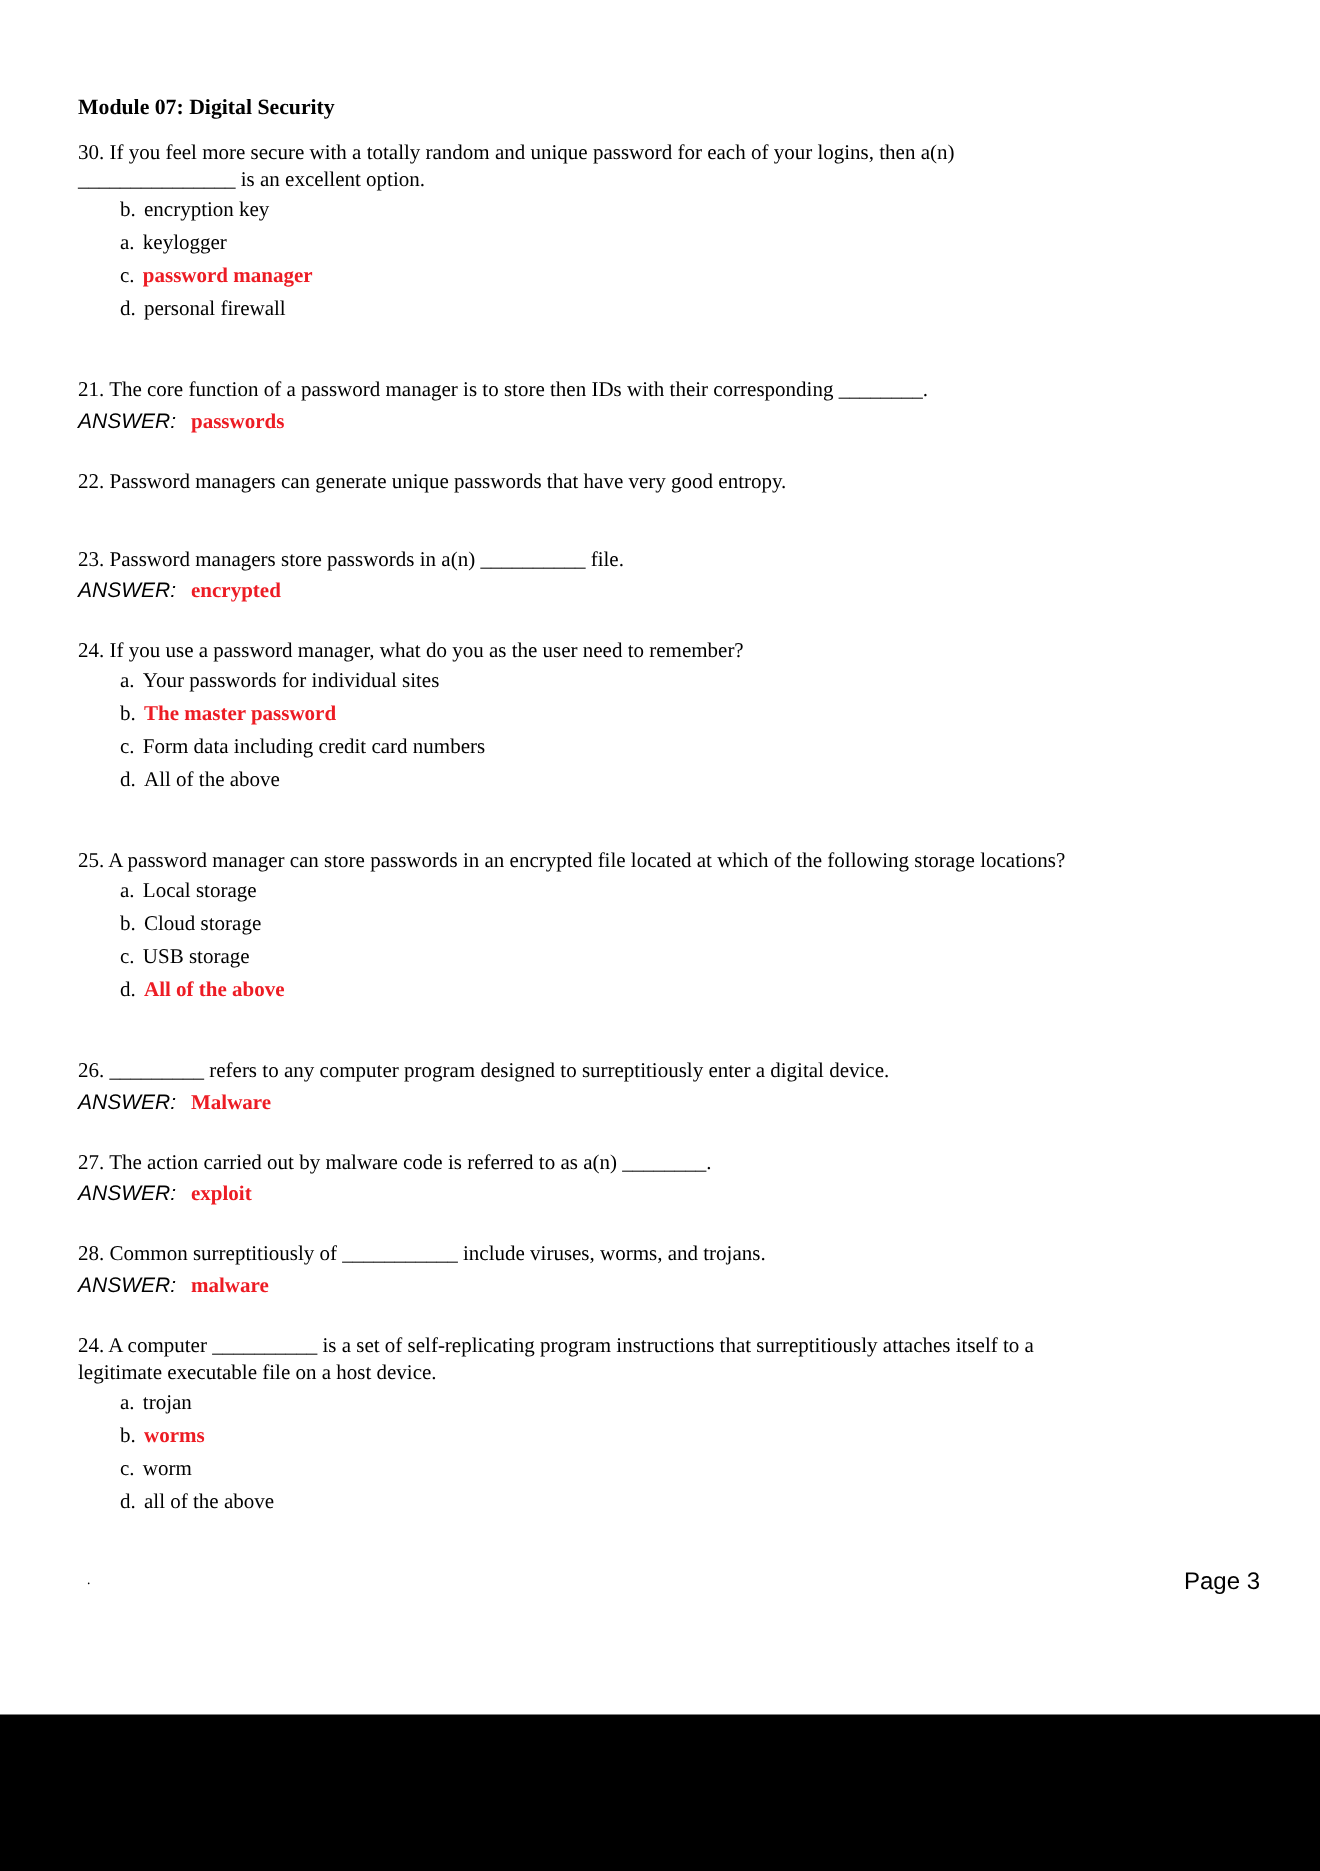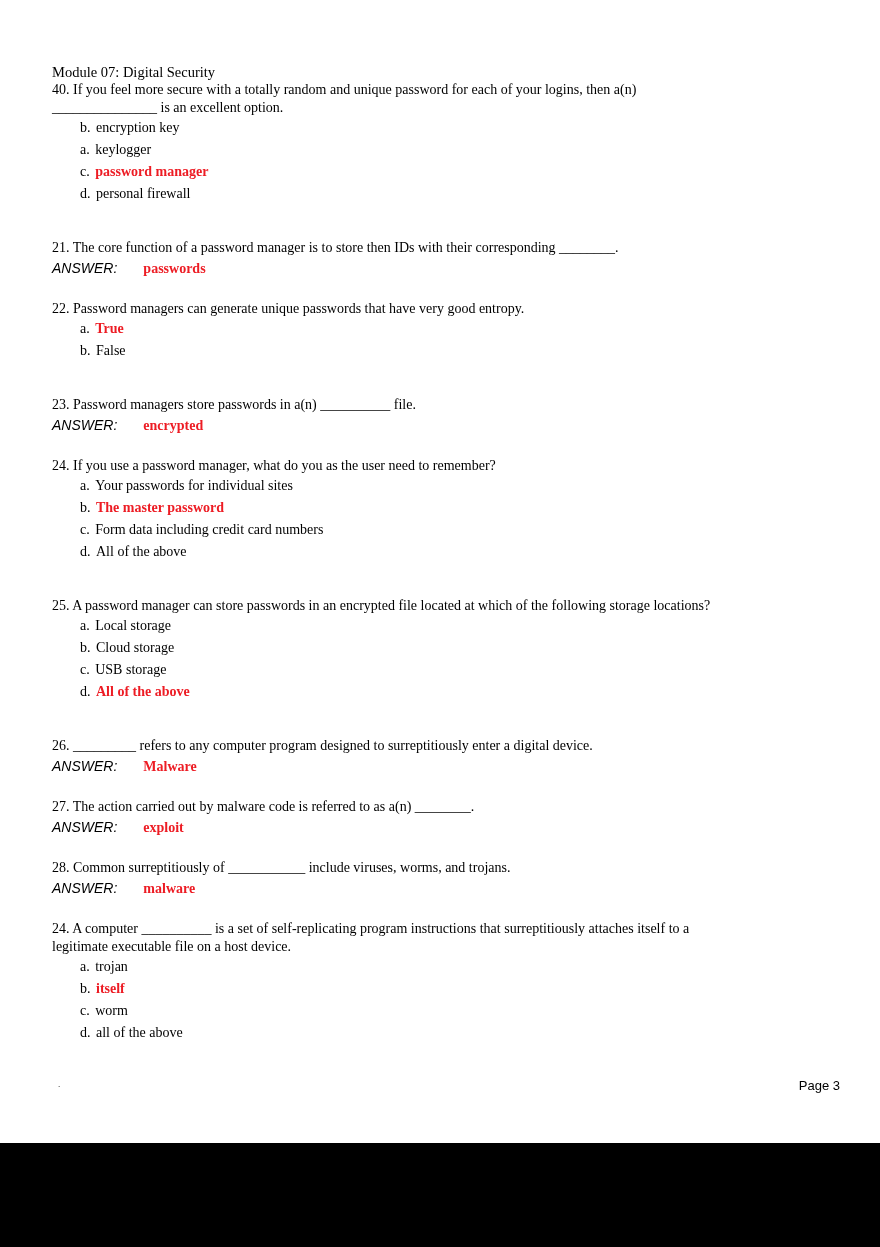--- a/index.html
+++ b/index.html
@@ -13,22 +13,23 @@
   }
   .sheet {
     position: relative;
     width: 880px; height: 1247px;
     background: #ffffff;
     padding: 63px 40px 0 52px;
     overflow: hidden;
   }
   .doc-title {
     font-size: 14.5px;
-    font-weight: normal;
+    font-weight: bold;
     line-height: 18px;
+    margin-bottom: 13px;
     font-family: "Liberation Serif", "DejaVu Serif", serif;
   }
   .question { }
   .q-text {
     font-size: 14px;
     line-height: 18px;
     white-space: pre-wrap;
   }
   .question.mcq { margin-bottom: 34px; }
   .question.fill { margin-bottom: 22px; }
@@ -53,73 +54,69 @@
     font-style: italic;
     font-size: 14px;
     color: #000000;
     margin-top: 46px;
   }
   .answer-value {
     font-family: "Liberation Serif", "DejaVu Serif", serif;
     font-size: 14px;
     font-weight: bold;
     color: var(--answer-red);
-    margin-left: 26px;
+    margin-left: 10px;
   }
   .footer-row {
     display: flex;
     justify-content: space-between;
     align-items: flex-start;
     margin-top: 6px;
   }
   .footer-dot {
     font-size: 9px;
     line-height: 12px;
     padding-left: 6px;
   }
   .page-number {
     font-family: "Liberation Sans", "DejaVu Sans", sans-serif;
-    font-size: 13px;
+    font-size: 16px;
     line-height: 16px;
   }
   .bottom-band {
     position: absolute;
     left: 0; right: 0; bottom: 0;
     height: 104px;
     background: #000000;
   }
 </style>
 </head>
 <body>
 
 <div class="sheet">
   <h1 class="doc-title">Module 07: Digital Security</h1>
 
   <div class="questions">
       <section class="question mcq">
-    <p class="q-text"><span class="q-num">40.</span> <span class="q-body">If you feel more secure with a totally random and unique password for each of your logins, then a(n)
+    <p class="q-text"><span class="q-num">30.</span> <span class="q-body">If you feel more secure with a totally random and unique password for each of your logins, then a(n)
 _______________ is an excellent option.</span></p>
     <div class="options">
           <div class="option"><span class="opt-letter">b.</span> <span class="opt-text">encryption key</span></div>
           <div class="option"><span class="opt-letter">a.</span> <span class="opt-text">keylogger</span></div>
           <div class="option correct"><span class="opt-letter">c.</span> <span class="opt-text">password manager</span></div>
           <div class="option"><span class="opt-letter">d.</span> <span class="opt-text">personal firewall</span></div>
         </div>
   </section>
       <section class="question fill">
     <p class="q-text"><span class="q-num">21.</span> <span class="q-body">The core function of a password manager is to store then IDs with their corresponding ________.</span></p>
 
   <div class="answer-line"><span class="answer-label">ANSWER:</span><span class="answer-value">passwords</span></div>
       </section>
       <section class="question mcq">
     <p class="q-text"><span class="q-num">22.</span> <span class="q-body">Password managers can generate unique passwords that have very good entropy.</span></p>
-    <div class="options">
-          <div class="option correct"><span class="opt-letter">a.</span> <span class="opt-text">True</span></div>
-          <div class="option"><span class="opt-letter">b.</span> <span class="opt-text">False</span></div>
-        </div>
   </section>
       <section class="question fill">
     <p class="q-text"><span class="q-num">23.</span> <span class="q-body">Password managers store passwords in a(n) __________ file.</span></p>
 
   <div class="answer-line"><span class="answer-label">ANSWER:</span><span class="answer-value">encrypted</span></div>
       </section>
       <section class="question mcq">
     <p class="q-text"><span class="q-num">24.</span> <span class="q-body">If you use a password manager, what do you as the user need to remember?</span></p>
     <div class="options">
           <div class="option"><span class="opt-letter">a.</span> <span class="opt-text">Your passwords for individual sites</span></div>
@@ -150,21 +147,21 @@
       <section class="question fill">
     <p class="q-text"><span class="q-num">28.</span> <span class="q-body">Common surreptitiously of ___________ include viruses, worms, and trojans.</span></p>
 
   <div class="answer-line"><span class="answer-label">ANSWER:</span><span class="answer-value">malware</span></div>
       </section>
       <section class="question mcq">
     <p class="q-text"><span class="q-num">24.</span> <span class="q-body">A computer __________ is a set of self-replicating program instructions that surreptitiously attaches itself to a
 legitimate executable file on a host device.</span></p>
     <div class="options">
           <div class="option"><span class="opt-letter">a.</span> <span class="opt-text">trojan</span></div>
-          <div class="option correct"><span class="opt-letter">b.</span> <span class="opt-text">itself</span></div>
+          <div class="option correct"><span class="opt-letter">b.</span> <span class="opt-text">worms</span></div>
           <div class="option"><span class="opt-letter">c.</span> <span class="opt-text">worm</span></div>
           <div class="option"><span class="opt-letter">d.</span> <span class="opt-text">all of the above</span></div>
         </div>
   </section>
     </div>
 
   <div class="footer-row">
     <span class="footer-dot">.</span>
     <span class="page-number">Page 3</span>
   </div>

